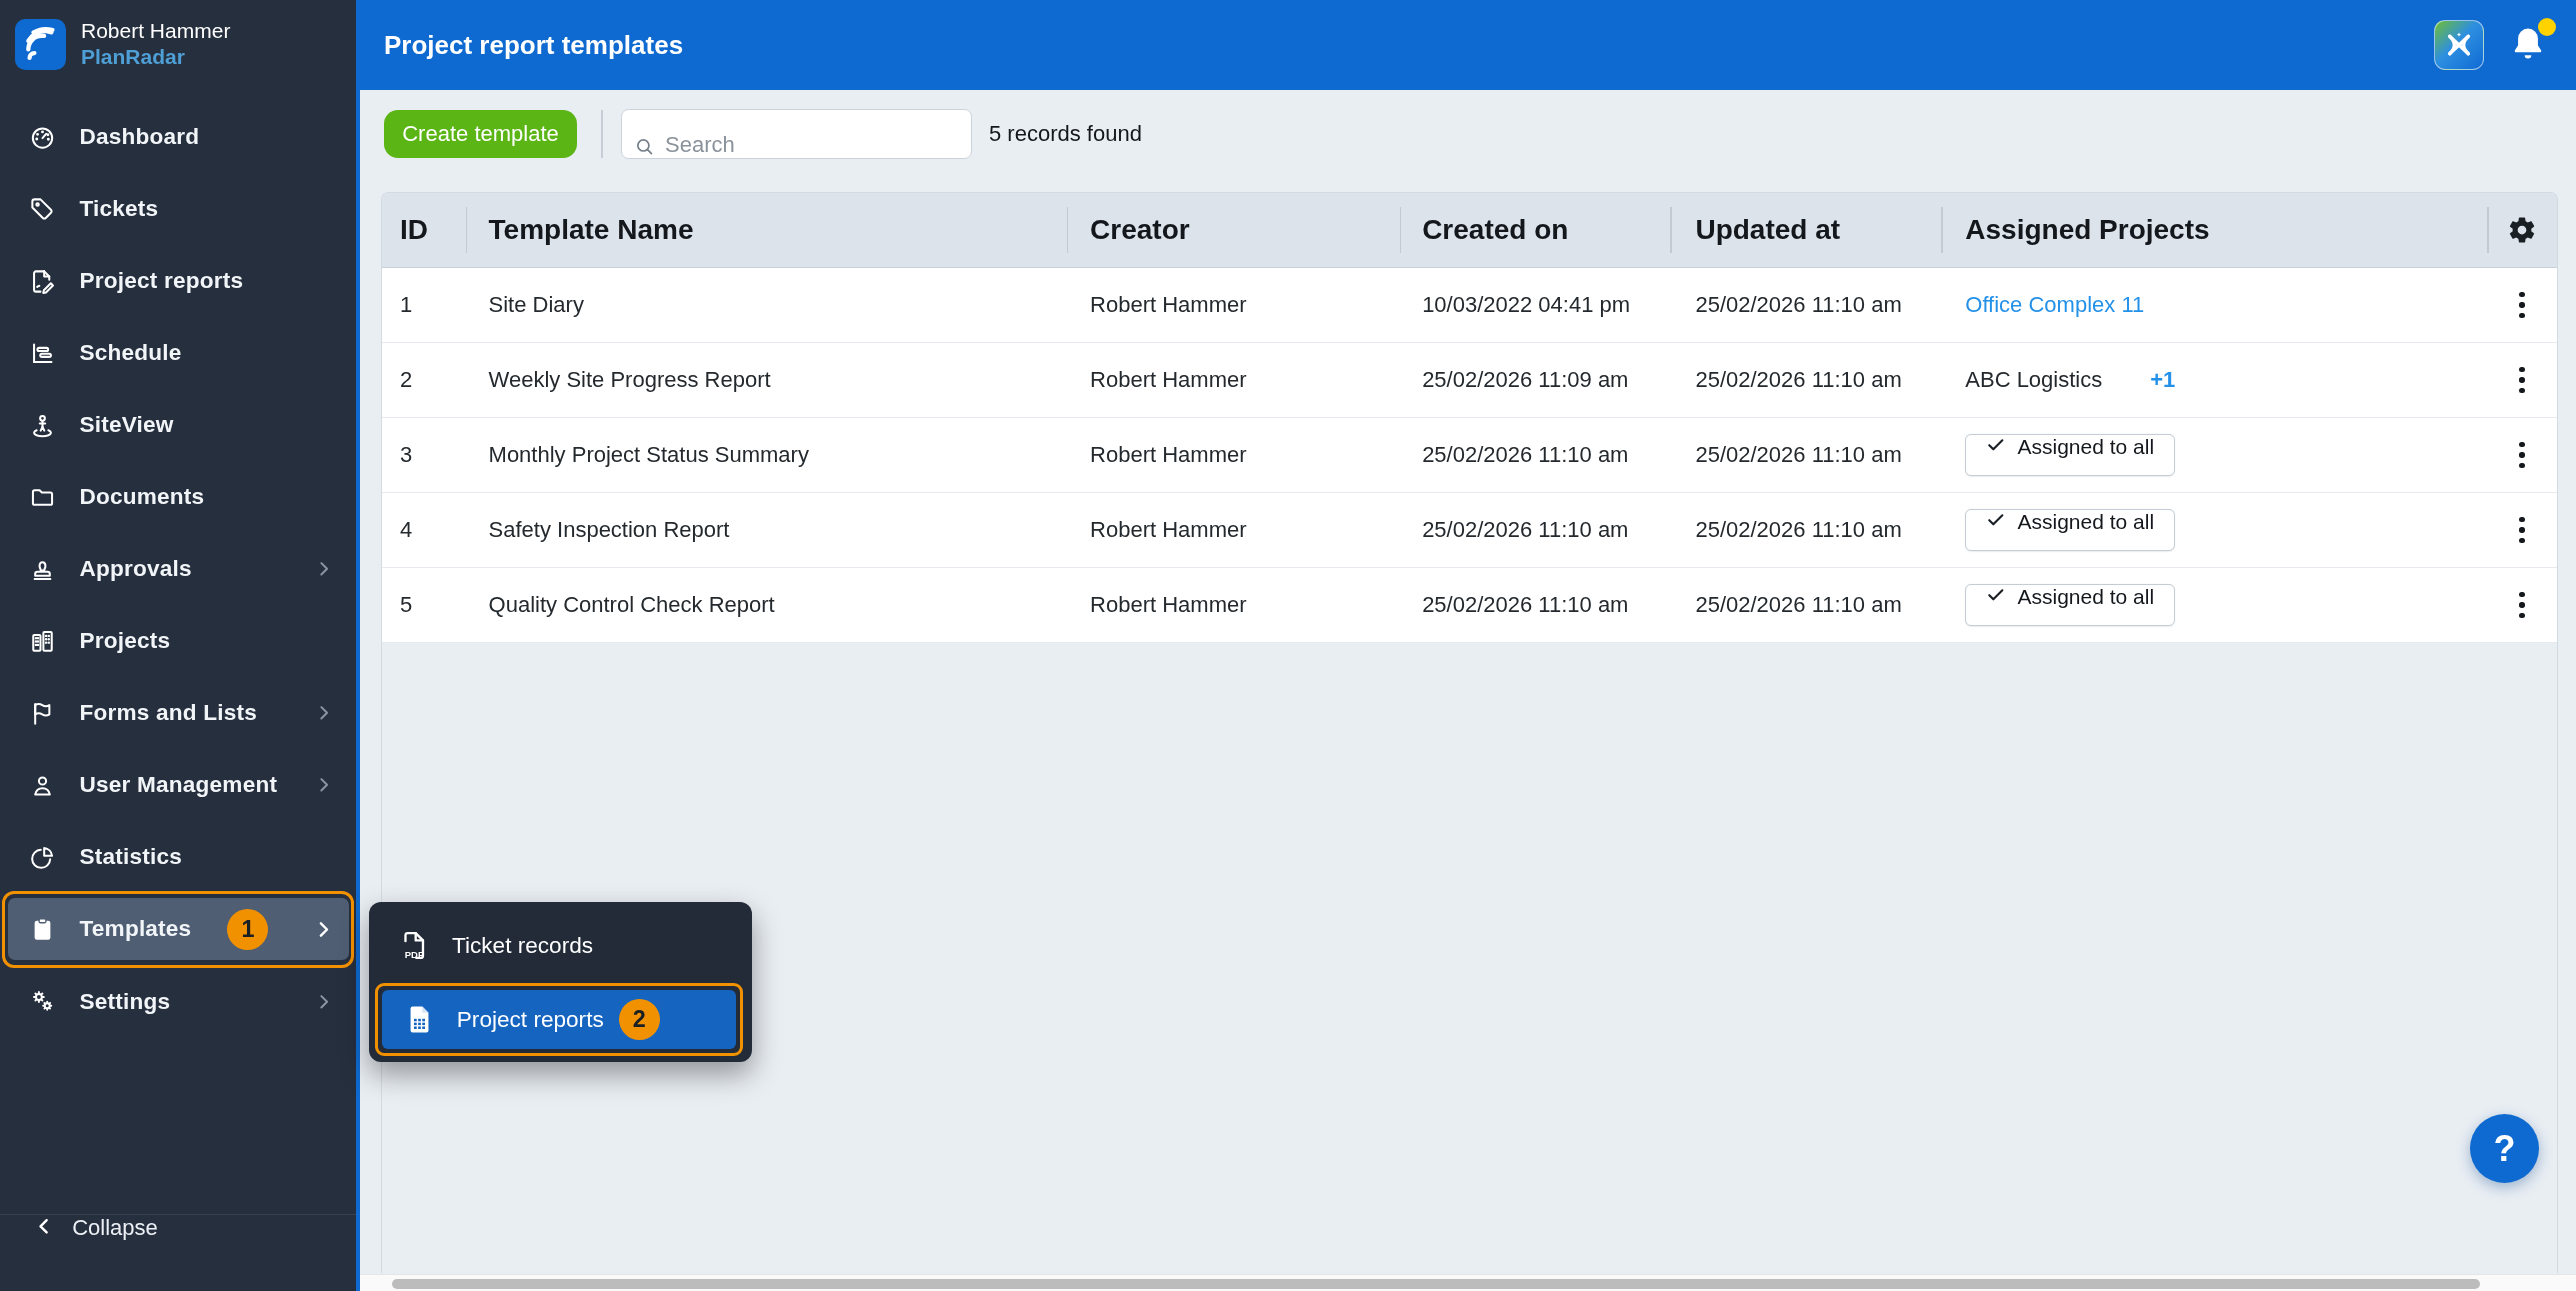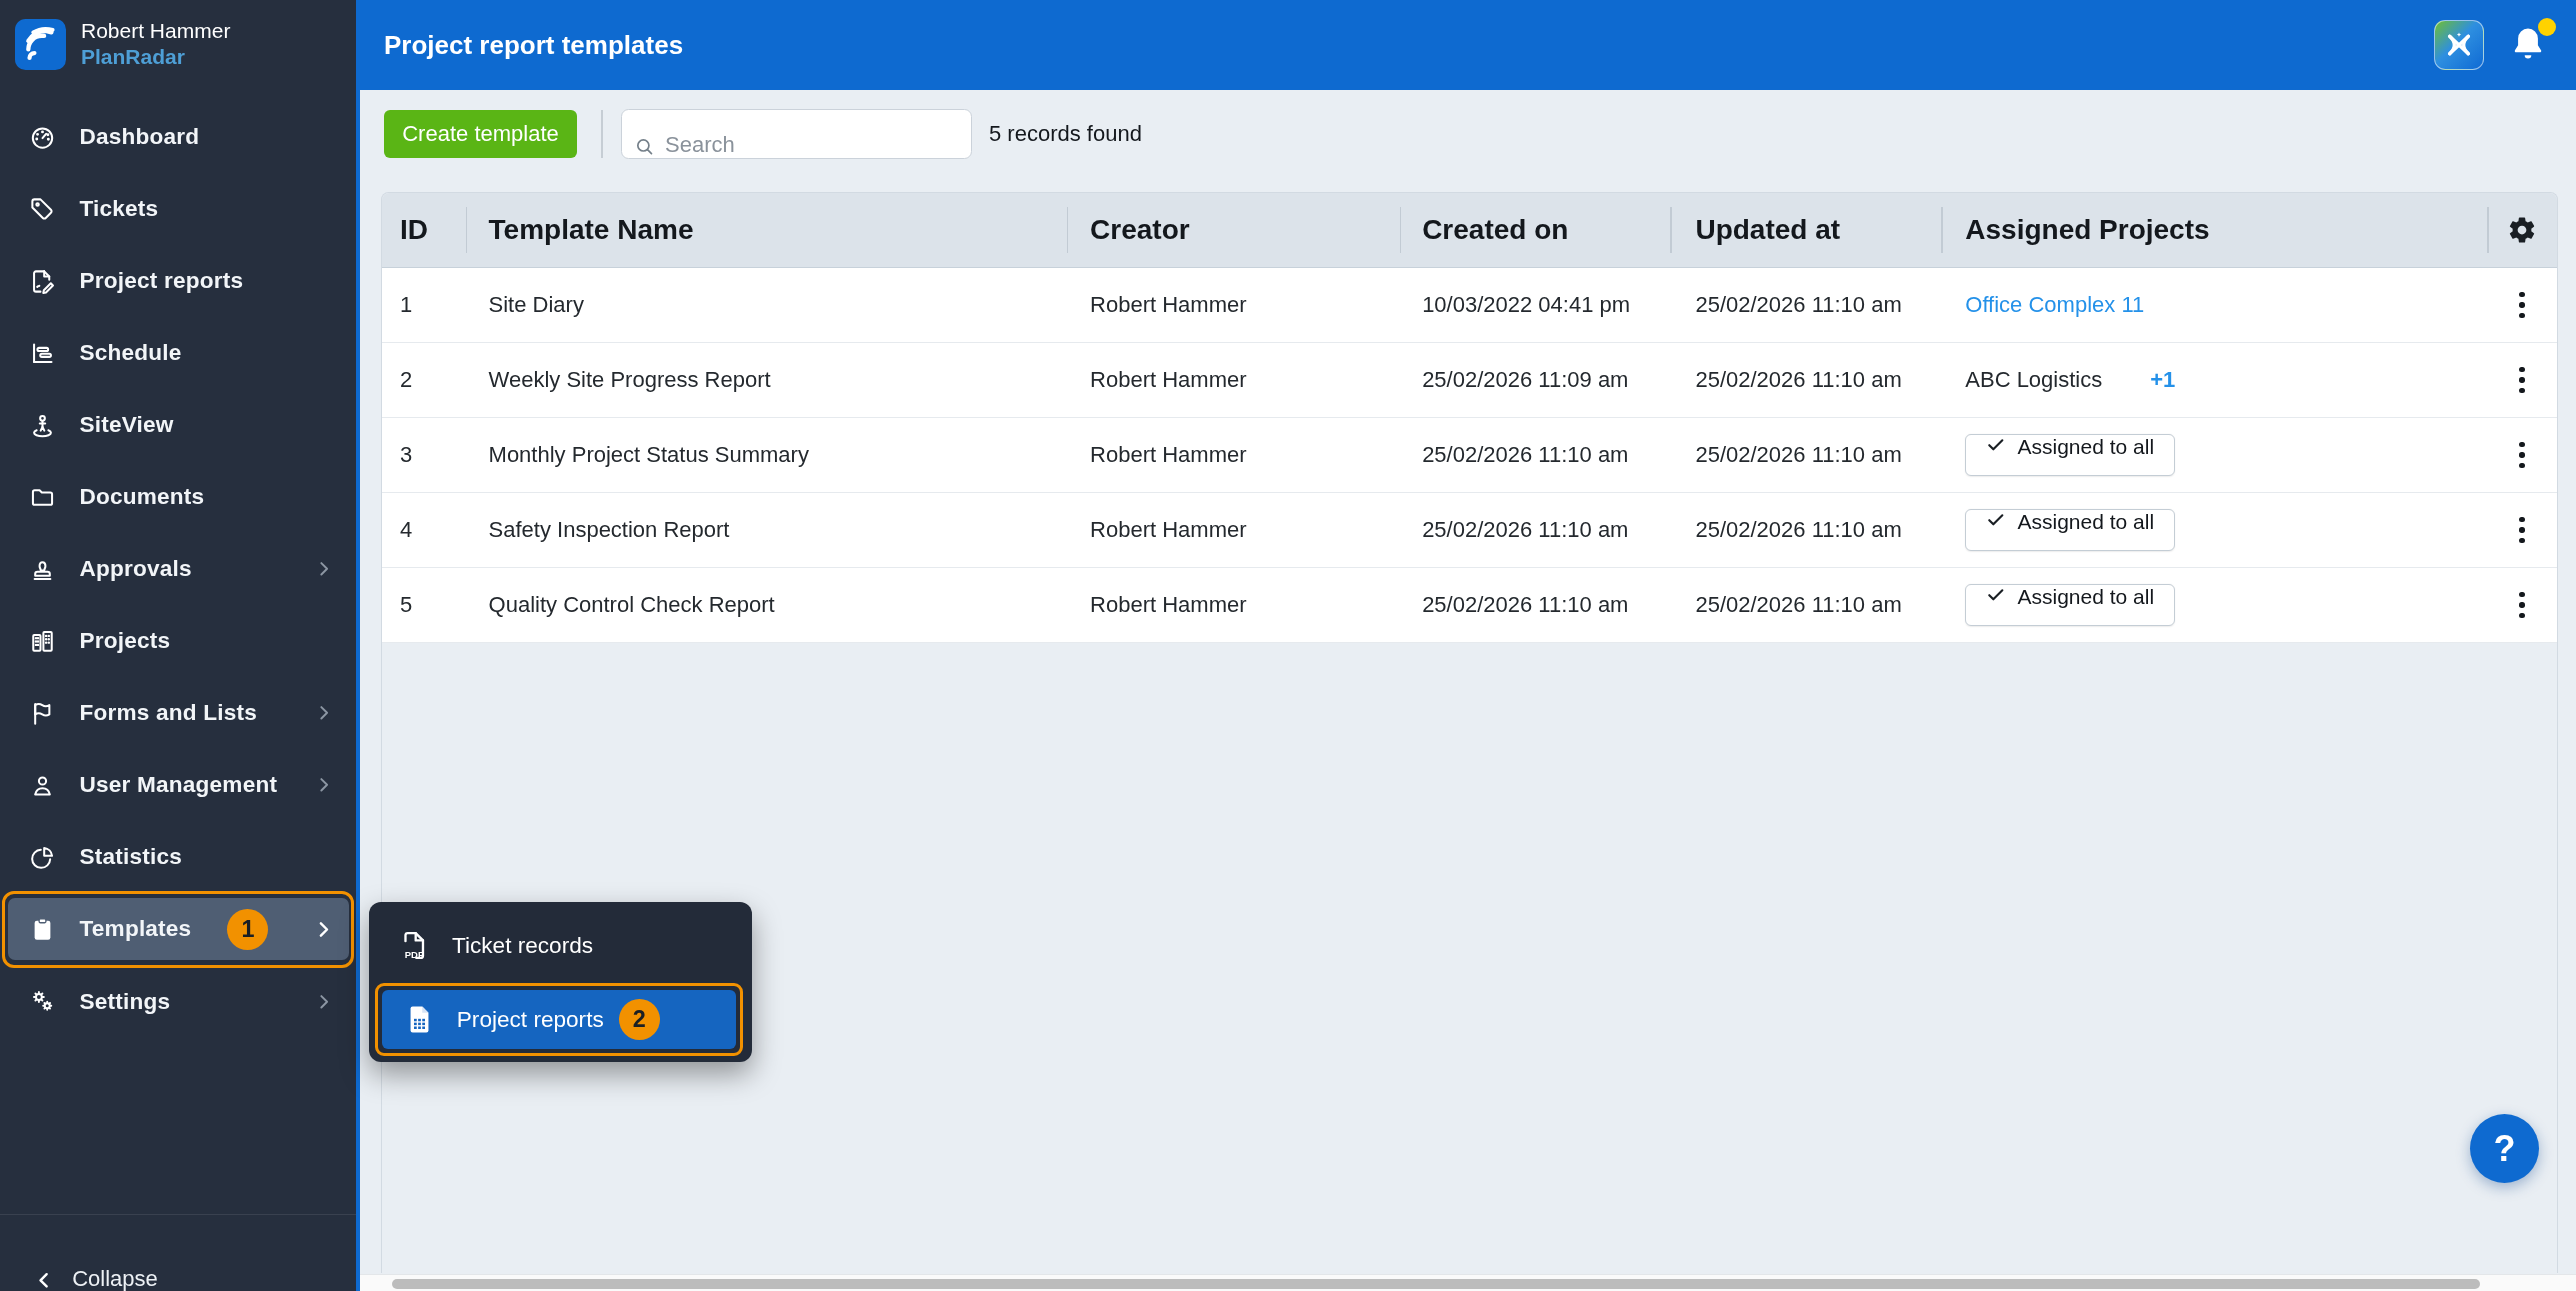--- a/index.html
+++ b/index.html
@@ -39,21 +39,21 @@
     font-size:23.4px; font-weight:700; display:inline-flex; align-items:center; justify-content:center;
     margin-left:36px; flex:0 0 auto;
   }
   .annotation-ring {
     position:absolute; left:-5.3px; right:-5.3px; top:-7.5px; bottom:-7.5px;
     border:3.8px solid #F29100; border-radius:12px; pointer-events:none;
   }
   .collapse-bar {
     position:absolute; left:0; right:0; bottom:0; height:78px;
     border-top:0.8px solid rgba(255,255,255,.09);
-    display:flex; align-items:flex-end; padding-left:33px; cursor:pointer;
+    display:flex; align-items:flex-start; padding-left:33px; cursor:pointer;
   }
   .collapse-label { font-size:22px; color:#EDF1F5; margin-left:16.6px; }
 
   
   .main { position:absolute; left:360px; top:0; width:2216px; height:1292px; }
 
   .page-header { position:absolute; left:0; top:0; width:100%; height:90px; background:#0E6AD0; }
   .page-title { position:absolute; left:24px; top:0; height:90px; display:flex; align-items:center;
     color:#FFFFFF; font-size:26px; font-weight:700; }
   .ai-button {
@@ -62,21 +62,21 @@
     border:1.5px solid rgba(255,255,255,.55);
     display:flex; align-items:center; justify-content:center; cursor:pointer;
   }
   .bell-wrap { position:absolute; left:2146px; top:22.6px; width:48px; height:48px; cursor:pointer; }
   .bell-dot { position:absolute; right:-1.5px; top:-4.5px; width:18px; height:18px; border-radius:50%; background:#FFD200; }
 
   
   .toolbar { position:absolute; left:0; top:90px; width:100%; height:102px; }
   .create-btn {
     position:absolute; left:24px; top:19.6px; width:193px; height:48px;
-    background:#5AB515; color:#FFFFFF; font-size:22px; border:none; border-radius:6px; cursor:pointer;
+    background:#5AB515; color:#FFFFFF; font-size:22px; border:none; border-radius:14px; cursor:pointer;
     font-family:inherit;
   }
   .toolbar-divider { position:absolute; left:241px; top:19.6px; width:1.5px; height:48px; background:#C6CDD4; }
   .search-box {
     position:absolute; left:261px; top:19px; width:351px; height:50px;
     background:#FFFFFF; border:1.5px solid #CBD2DA; border-radius:7.5px;
     display:flex; align-items:flex-end; padding:0 12px;
   }
   .search-box input {
     border:none; outline:none; font-size:22px; color:#3A4148; width:100%;

